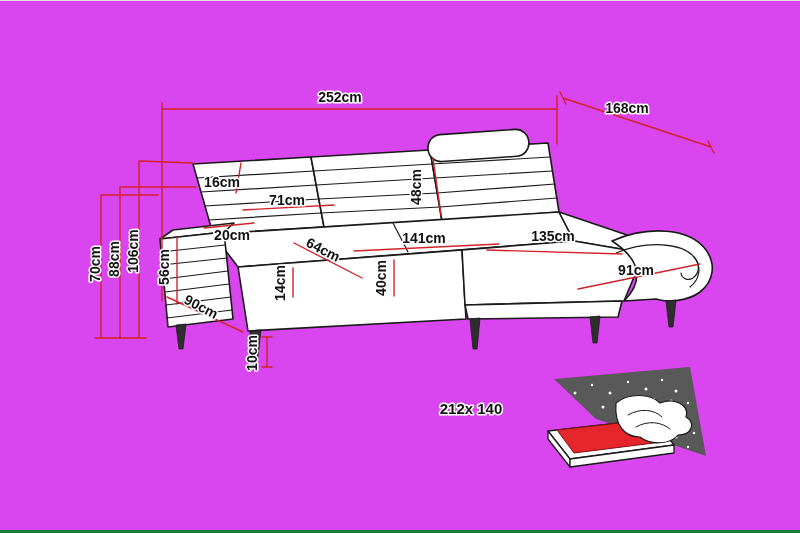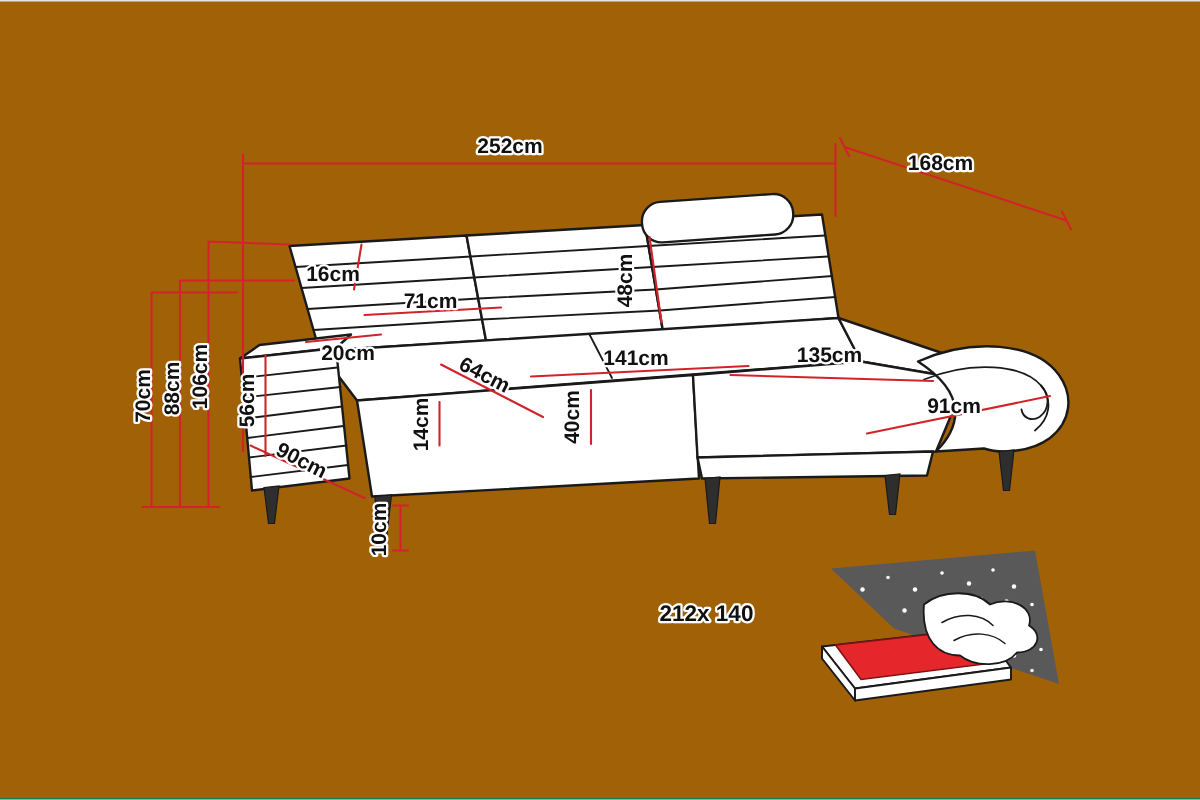--- a/index.html
+++ b/index.html
@@ -1,21 +1,21 @@
 <!DOCTYPE html>
 <html><head>
 <meta charset="utf-8">
 <style>
   html,body{margin:0;padding:0;background:#ffffff;}
   .stage{
     position:relative;
     width:800px;height:533px;
-    background:#a16207;
+    background:#d946ef;
     border-top:1px solid #e3e3e3;
-    border-bottom:1px solid #15803d;
+    border-bottom:3px solid #15803d;
     box-sizing:border-box;
     font-family:"Liberation Sans",sans-serif;
     overflow:hidden;
   }
   svg{display:block;}
   .sofa{fill:#ffffff;stroke:#1a1a1a;stroke-width:1.6;stroke-linejoin:round;stroke-linecap:round;}
   .sofa-line{fill:none;stroke:#1a1a1a;stroke-width:1.2;stroke-linecap:round;}
   .leg{fill:#2e2e2e;stroke:#1a1a1a;stroke-width:0.8;}
   .dimline{fill:none;stroke:#d2232a;stroke-width:1.4;stroke-linecap:round;}
   .dim{

